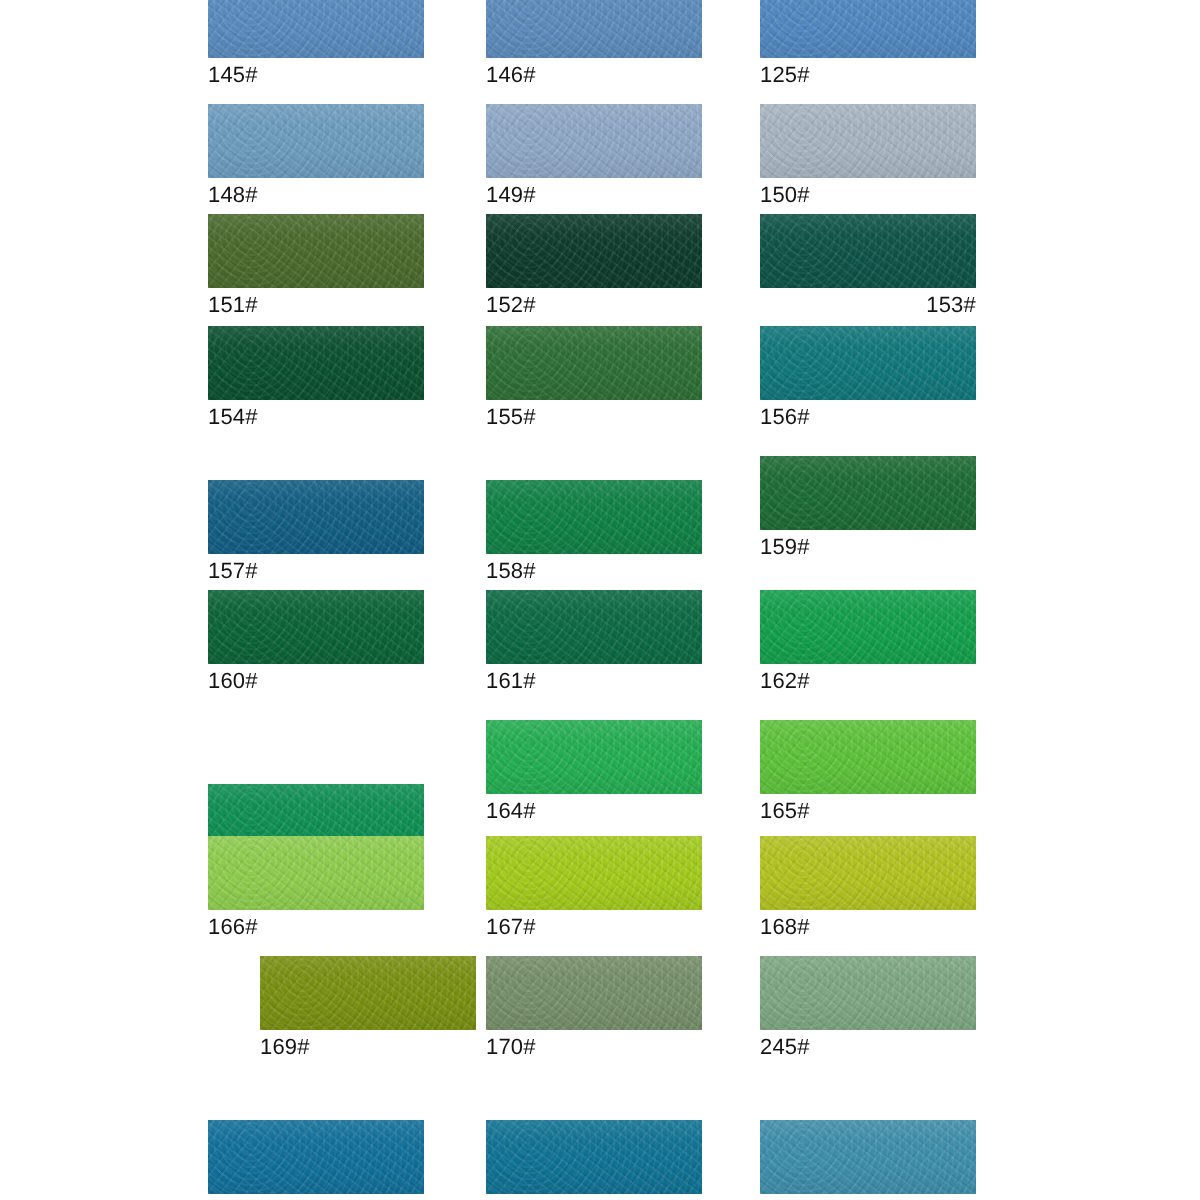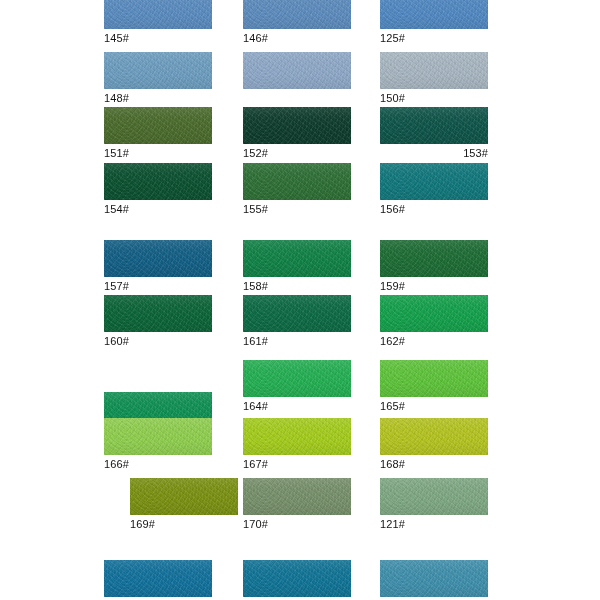--- a/index.html
+++ b/index.html
@@ -107,20 +107,21 @@
     <div class="swatch-cell" style="left: 380px; top: -8px;">
       <div class="swatch-chip" title="147#" style="background-color: rgb(81, 137, 194);"></div>
       <div class="swatch-label">125#</div>
     </div>
     <div class="swatch-cell" style="left: 104px; top: 52px;">
       <div class="swatch-chip" title="148#" style="background-color: rgb(109, 158, 192);"></div>
       <div class="swatch-label">148#</div>
     </div>
     <div class="swatch-cell" style="left: 243px; top: 52px;">
       <div class="swatch-chip" title="149#" style="background-color: rgb(143, 169, 200);"></div>
+      <div class="swatch-label">149#</div>
     </div>
     <div class="swatch-cell" style="left: 380px; top: 52px;">
       <div class="swatch-chip" title="150#" style="background-color: rgb(168, 183, 194);"></div>
       <div class="swatch-label">150#</div>
     </div>
     <div class="swatch-cell" style="left: 104px; top: 107px;">
       <div class="swatch-chip" title="151#" style="background-color: rgb(74, 107, 44);"></div>
       <div class="swatch-label">151#</div>
     </div>
     <div class="swatch-cell" style="left: 243px; top: 107px;">
@@ -144,21 +145,21 @@
       <div class="swatch-label">156#</div>
     </div>
     <div class="swatch-cell" style="left: 104px; top: 240px;">
       <div class="swatch-chip" title="157#" style="background-color: rgb(18, 95, 133);"></div>
       <div class="swatch-label">157#</div>
     </div>
     <div class="swatch-cell" style="left: 243px; top: 240px;">
       <div class="swatch-chip" title="158#" style="background-color: rgb(15, 130, 70);"></div>
       <div class="swatch-label">158#</div>
     </div>
-    <div class="swatch-cell" style="left: 380px; top: 240px;">
+    <div class="swatch-cell" style="left: 380px; top: 228px;">
       <div class="swatch-chip" title="159#" style="background-color: rgb(28, 108, 52);"></div>
       <div class="swatch-label">159#</div>
     </div>
     <div class="swatch-cell" style="left: 104px; top: 295px;">
       <div class="swatch-chip" title="160#" style="background-color: rgb(10, 100, 55);"></div>
       <div class="swatch-label">160#</div>
     </div>
     <div class="swatch-cell" style="left: 243px; top: 295px;">
       <div class="swatch-chip" title="161#" style="background-color: rgb(11, 106, 68);"></div>
       <div class="swatch-label">161#</div>
@@ -194,21 +195,21 @@
     <div class="swatch-cell" style="left: 104px; top: 478px; padding-left: 26px;">
       <div class="swatch-chip" title="169#" style="background-color: rgb(122, 145, 17);"></div>
       <div class="swatch-label">169#</div>
     </div>
     <div class="swatch-cell" style="left: 243px; top: 478px;">
       <div class="swatch-chip" title="170#" style="background-color: rgb(119, 144, 106);"></div>
       <div class="swatch-label">170#</div>
     </div>
     <div class="swatch-cell" style="left: 380px; top: 478px;">
       <div class="swatch-chip" title="171#" style="background-color: rgb(127, 168, 131);"></div>
-      <div class="swatch-label">121#</div>
+      <div class="swatch-label">245#</div>
     </div>
     <div class="swatch-cell" style="left: 104px; top: 560px;">
       <div class="swatch-chip" title="" style="background-color: rgb(17, 113, 156);"></div>
       <div class="swatch-label"></div>
     </div>
     <div class="swatch-cell" style="left: 243px; top: 560px;">
       <div class="swatch-chip" title="" style="background-color: rgb(15, 116, 150);"></div>
       <div class="swatch-label"></div>
     </div>
     <div class="swatch-cell" style="left: 380px; top: 560px;">

